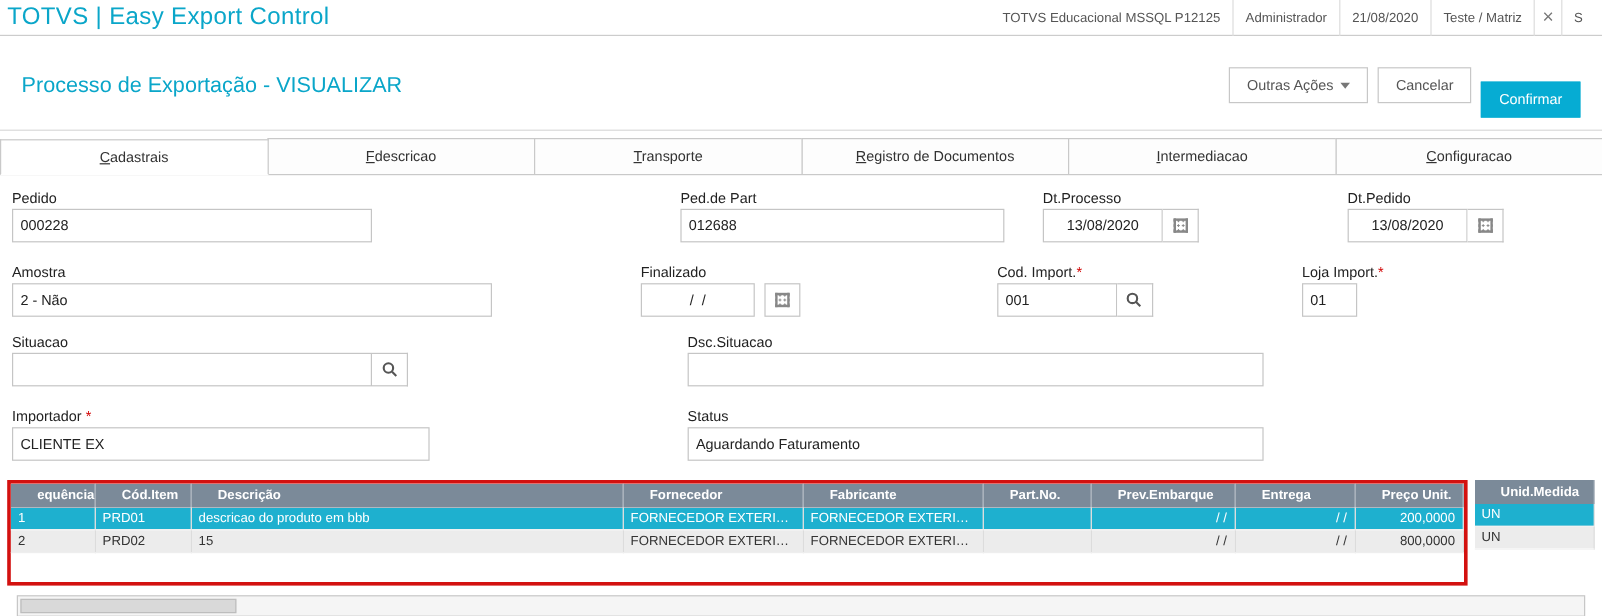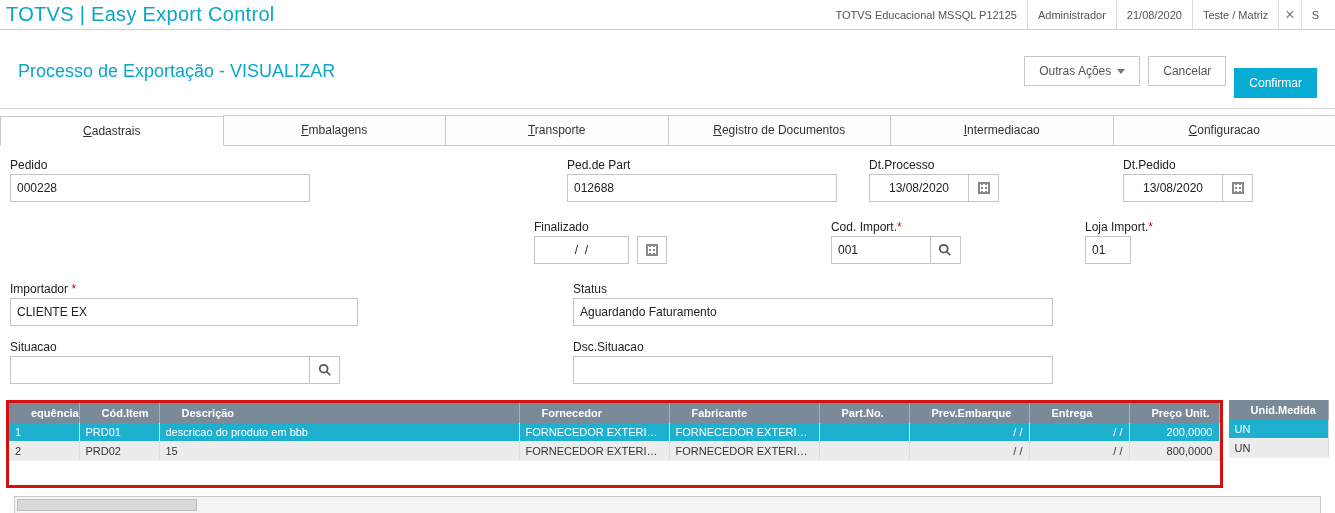--- a/index.html
+++ b/index.html
@@ -254,21 +254,21 @@
   <button class="btn">
     <span>Cancelar</span>
   </button>
   <button class="btn btn-primary">
     <span>Confirmar</span>
   </button>
 </div>
 
 <div class="tabs">
   <div class="tab active"><span class="ul">C</span><span>adastrais</span></div>
-  <div class="tab"><span class="ul">F</span><span>mbalagens</span></div>
+  <div class="tab"><span class="ul">F</span><span>descricao</span></div>
   <div class="tab"><span class="ul">T</span><span>ransporte</span></div>
   <div class="tab"><span class="ul">R</span><span>egistro de Documentos</span></div>
   <div class="tab"><span class="ul">I</span><span>ntermediacao</span></div>
   <div class="tab"><span class="ul">C</span><span>onfiguracao</span></div>
 </div>
 
 <div class="form-area">
 
   <div class="form-row">
     <div class="field w-300">
@@ -300,20 +300,26 @@
         <input class="input center" value="13/08/2020" style="">
         <div class="icon-btn">
             <span class="icon-calendar"></span>
           </div>
       </div>
     </div>
     <div style="width:40px"></div>
   </div>
 
   <div class="form-row" style="margin-top:18px">
+    <div class="field w-400">
+      <span class="field-label">Amostra</span>
+      <div class="input-wrap">
+        <input class="input" value="2 - Não" style="">
+      </div>
+    </div>
     <div style="flex:1"></div>
     <div class="field w-90" style="margin-left:-40px">
       <span class="field-label">Finalizado</span>
       <div class="input-wrap">
         <input class="input center" value="/  /" style="">
         <div class="icon-btn detached">
             <span class="icon-calendar"></span>
           </div>
       </div>
     </div>
@@ -333,55 +339,55 @@
     <div style="width:60px"></div>
     <div class="field w-60">
       <span class="field-label"><span>Loja Import.</span><span class="req">*</span></span>
       <div class="input-wrap">
         <input class="input" value="01" style="">
       </div>
     </div>
     <div style="width:140px"></div>
   </div>
 
-  <div class="form-row" style="margin-top:18px">
-    <div class="field w-360">
-      <span class="field-label"><span>Importador</span> <span class="req">*</span></span>
-      <div class="input-wrap">
-        <input class="input" value="CLIENTE EX" style="">
-      </div>
-    </div>
-    <div style="flex:1"></div>
-    <div class="field w-460" style="margin-left:-40px">
-      <span class="field-label">Status</span>
-      <div class="input-wrap">
-        <input class="input" value="Aguardando Faturamento" style="">
-      </div>
-    </div>
-    <div style="width:240px"></div>
-  </div>
-
   <div class="form-row" style="margin-top:14px">
     <div class="field w-300">
       <span class="field-label">Situacao</span>
       <div class="input-wrap">
         <input class="input" value="" style="">
         <div class="icon-btn">
           <svg class="icon-search" viewBox="0 0 16 16">
               <circle cx="6.5" cy="6.5" r="4.5" fill="none" stroke="#555" stroke-width="2"></circle>
               <line x1="10" y1="10" x2="14" y2="14" stroke="#555" stroke-width="2"></line>
             </svg>
         </div>
       </div>
     </div>
     <div style="flex:1"></div>
     <div class="field w-460" style="margin-left:-40px">
       <span class="field-label">Dsc.Situacao</span>
       <div class="input-wrap">
         <input class="input" value="" style="">
+      </div>
+    </div>
+    <div style="width:240px"></div>
+  </div>
+
+  <div class="form-row" style="margin-top:18px">
+    <div class="field w-360">
+      <span class="field-label"><span>Importador</span> <span class="req">*</span></span>
+      <div class="input-wrap">
+        <input class="input" value="CLIENTE EX" style="">
+      </div>
+    </div>
+    <div style="flex:1"></div>
+    <div class="field w-460" style="margin-left:-40px">
+      <span class="field-label">Status</span>
+      <div class="input-wrap">
+        <input class="input" value="Aguardando Faturamento" style="">
       </div>
     </div>
     <div style="width:240px"></div>
   </div>
 
 </div>
 
 <div style="display:flex">
   <div class="grid-wrap" style="flex:1">
     <table class="grid">

